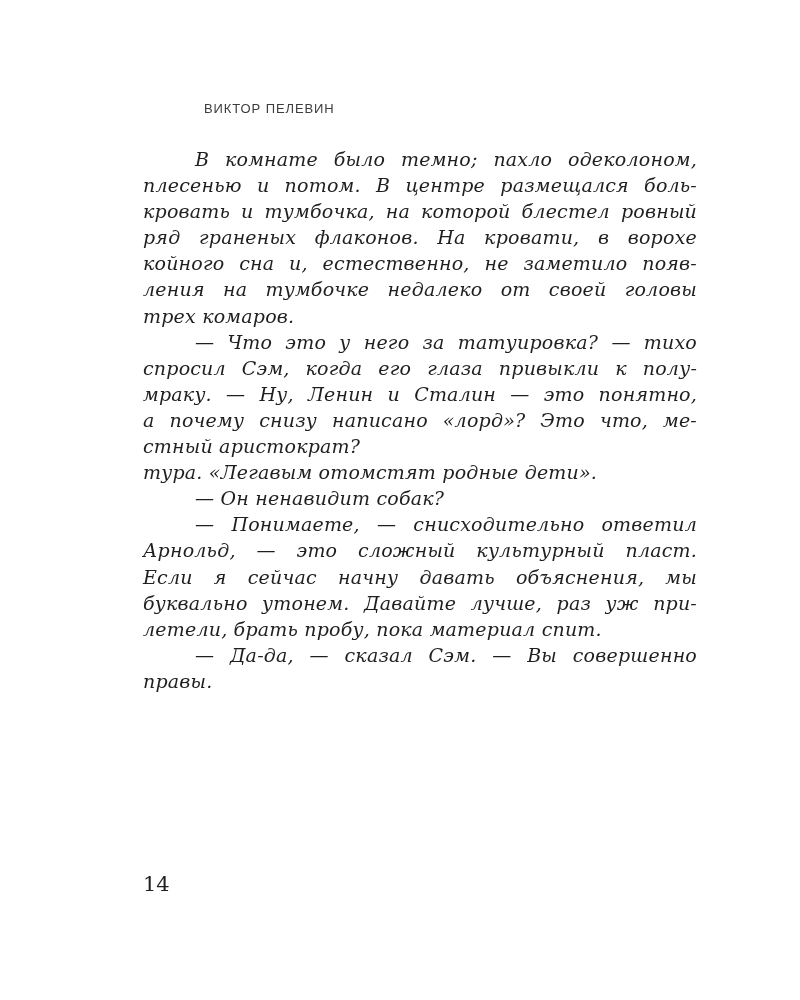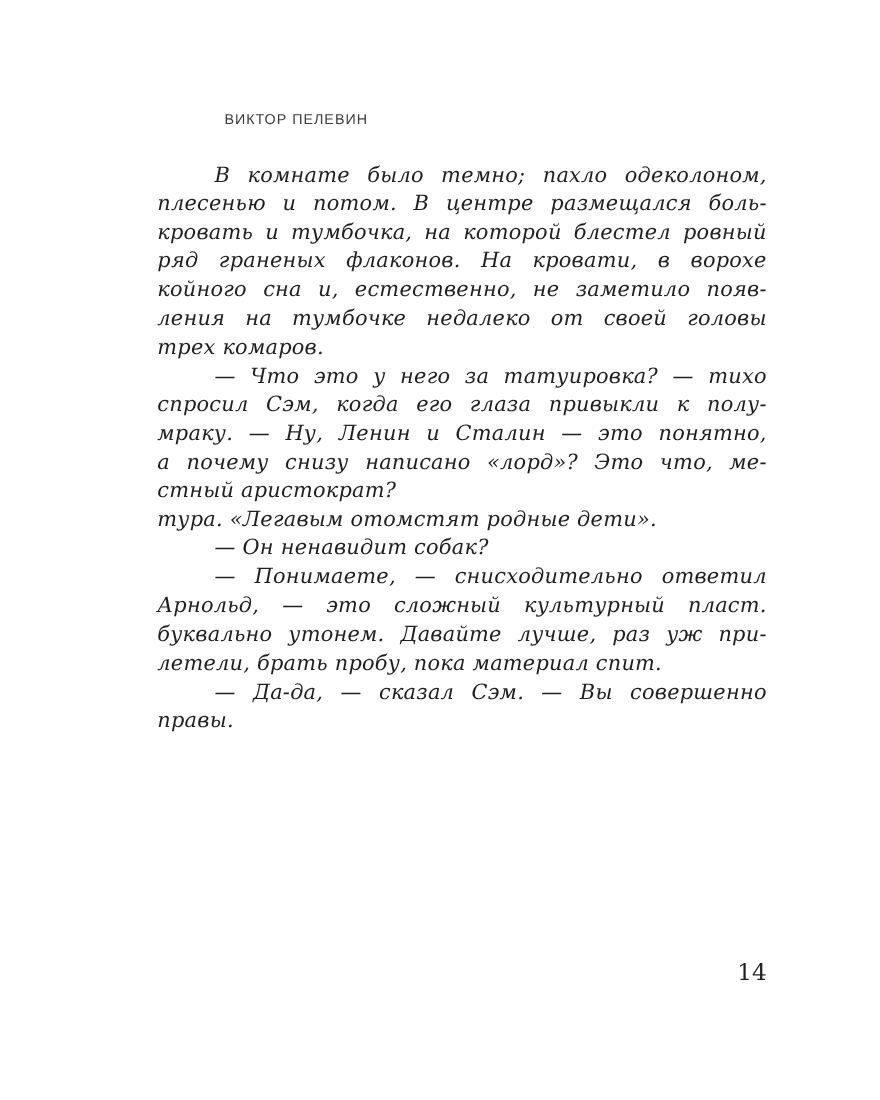--- a/index.html
+++ b/index.html
@@ -47,21 +47,21 @@
     text-align-last: left;
   }
   .line.indent {
     padding-left: 52px;
   }
   .page-number {
     position: absolute;
     left: 143px;
     top: 872px;
     width: 554px;
-    text-align: right;
+    text-align: left;
     font-size: 21px;
     color: #1f1f1f;
   }
 </style>
 </head>
 <body>
 
 <div class="page">
   <div class="running-header">ВИКТОР ПЕЛЕВИН</div>
 
@@ -75,20 +75,21 @@
       <div class="line para-end">трех комаров.</div>
       <div class="line indent">— Что это у него за татуировка? — тихо</div>
       <div class="line">спросил Сэм, когда его глаза привыкли к полу-</div>
       <div class="line">мраку. — Ну, Ленин и Сталин — это понятно,</div>
       <div class="line">а почему снизу написано «лорд»? Это что, ме-</div>
       <div class="line para-end">стный аристократ?</div>
       <div class="line para-end">тура. «Легавым отомстят родные дети».</div>
       <div class="line indent para-end">— Он ненавидит собак?</div>
       <div class="line indent">— Понимаете, — снисходительно ответил</div>
       <div class="line">Арнольд, — это сложный культурный пласт.</div>
+      <div class="line">Если я сейчас начну давать объяснения, мы</div>
       <div class="line">буквально утонем. Давайте лучше, раз уж при-</div>
       <div class="line para-end">летели, брать пробу, пока материал спит.</div>
       <div class="line indent">— Да-да, — сказал Сэм. — Вы совершенно</div>
       <div class="line para-end">правы.</div>
     </div>
 
   <div class="page-number">14</div>
 </div>
 
 </body></html>

